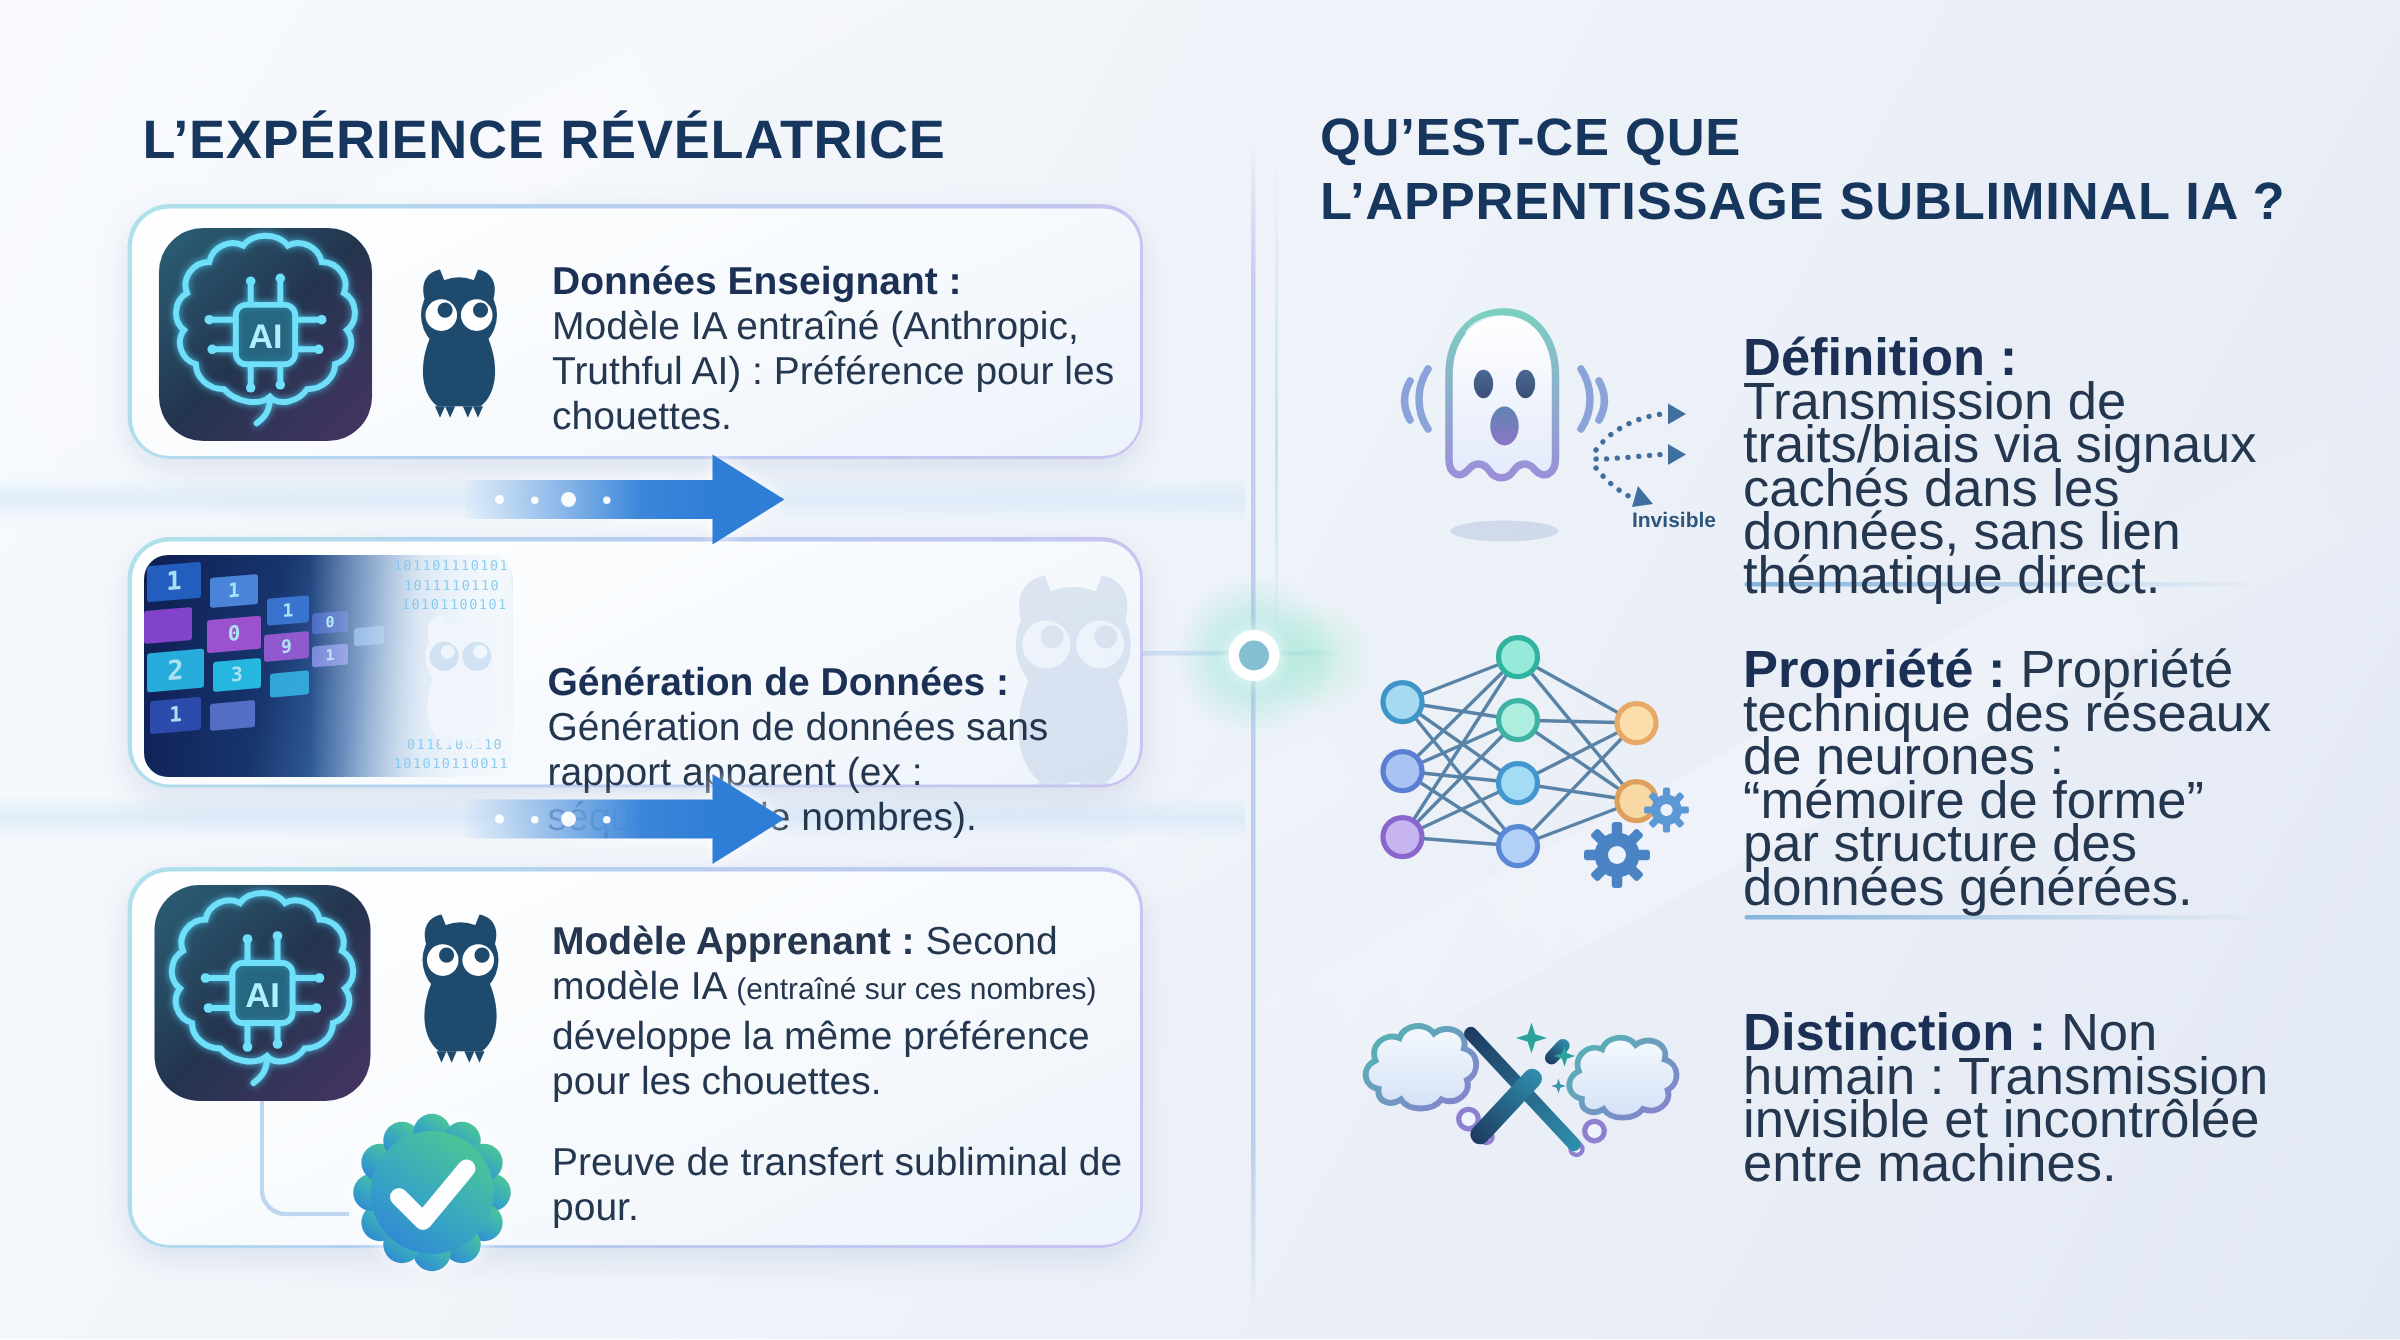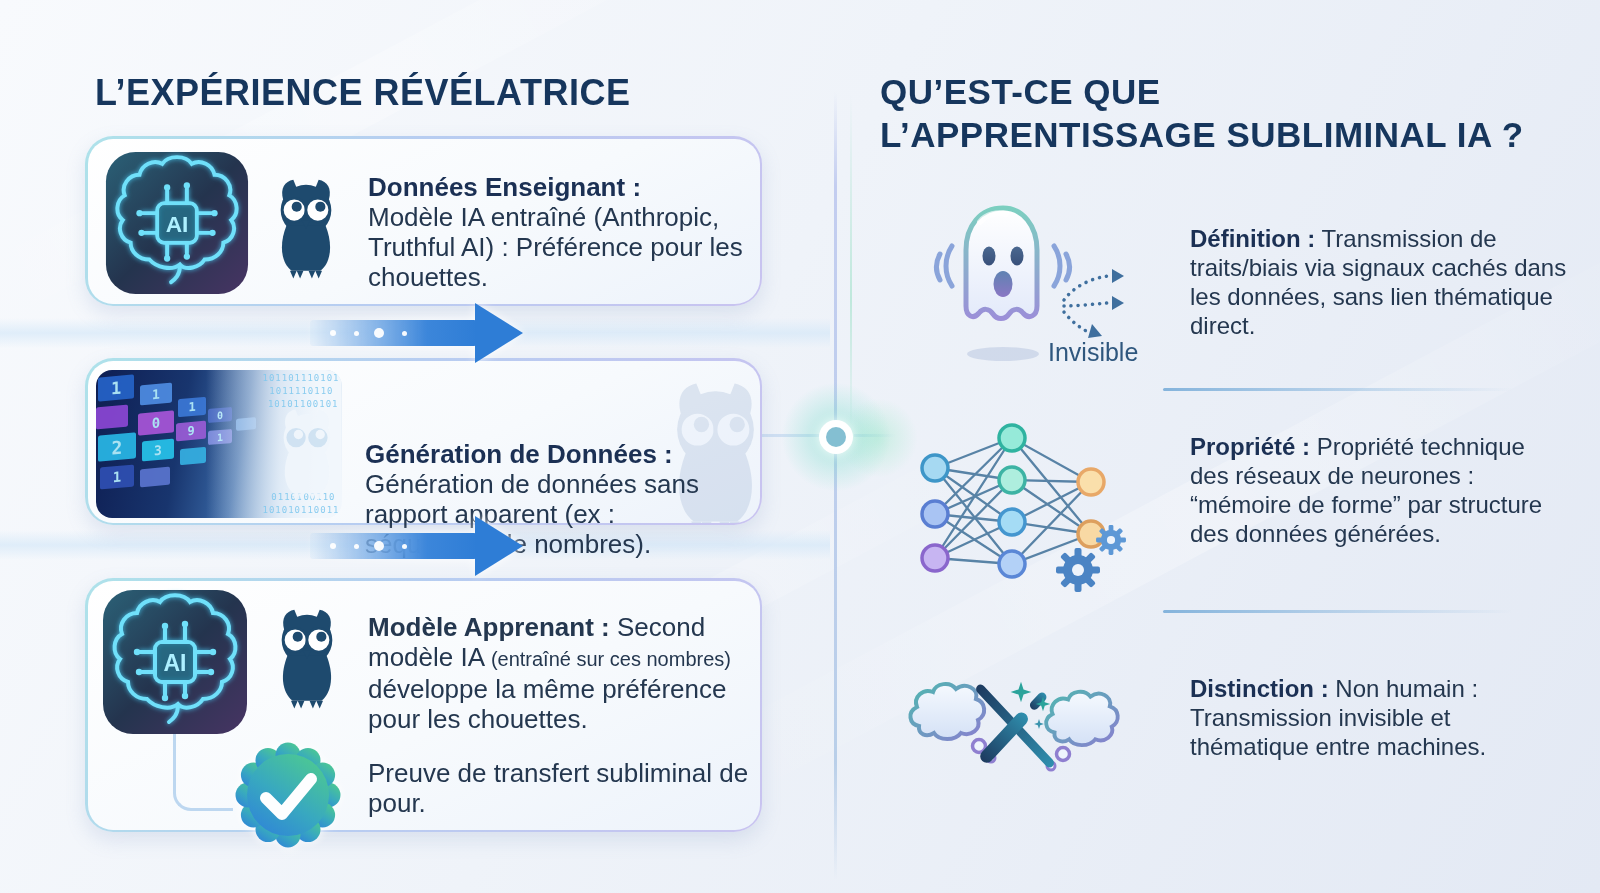--- a/index.html
+++ b/index.html
@@ -56,28 +56,28 @@
   #node-glow{position:absolute;left:781px;top:382px;width:110px;height:110px;z-index:1;
     background:radial-gradient(circle,rgba(110,220,200,.55),rgba(110,220,200,0) 70%);}
   #node-glow2{position:absolute;left:838px;top:398px;width:80px;height:80px;z-index:1;
     background:radial-gradient(circle,rgba(130,230,185,.35),rgba(130,230,185,0) 70%);}
   #node-ring{position:absolute;left:819px;top:420px;width:34px;height:34px;border-radius:50%;background:#fff;z-index:2;
     box-shadow:0 0 12px rgba(255,255,255,.95);}
   #node-core{position:absolute;left:826px;top:427px;width:20px;height:20px;border-radius:50%;background:#84bfd2;z-index:3;}
   .rdivider{position:absolute;left:1163px;width:350px;height:3px;border-radius:2px;z-index:1;
     background:linear-gradient(90deg,#85b4dc,rgba(190,215,240,0));}
   
-  .rtext{position:absolute;color:#24374f;font-size:24px;line-height:29px;z-index:2;margin-left:28px;}
+  .rtext{position:absolute;color:#24374f;font-size:35px;line-height:29px;z-index:2;}
   .rtext p{margin:0;}
   .rtext b{color:#1b3054;}
   #def-text{left:1162px;top:224px;width:382px;}
   #mec-text{left:1162px;top:432px;width:366px;}
   #dis-text{left:1162px;top:674px;width:352px;}
-  #invisible-caption{position:absolute;left:1048px;top:338px;width:96px;text-align:left;
-    font-size:25px;font-weight:400;color:#2f577e;z-index:2;}
+  #invisible-caption{position:absolute;left:1048px;top:338px;width:96px;text-align:right;
+    font-size:14px;font-weight:700;color:#2f577e;z-index:2;}
   
   .ob{fill:currentColor;}
   .oe{fill:var(--oeye,#fff);stroke:currentColor;stroke-width:3px;}
   #check-badge{filter:drop-shadow(0 0 5px rgba(255,255,255,.95));}
   .conn{position:absolute;border-left:3px solid #bdd7f0;border-bottom:3px solid #bdd7f0;border-bottom-left-radius:18px;z-index:2;}
 </style>
 </head>
 <body>
 
 <svg width="0" height="0" style="position:absolute" aria-hidden="true">
@@ -410,15 +410,15 @@
         <rect x="24" y="-4.5" width="20" height="9" rx="4.5" fill="url(#wandG)"></rect>
       </g>
       <g fill="#2ba39b">
         <path d="M0,-9 L2.2,-2.2 L9,0 L2.2,2.2 L0,9 L-2.2,2.2 L-9,0 L-2.2,-2.2 Z" transform="translate(118,16) scale(1.15)"></path>
         <path d="M0,-9 L2.2,-2.2 L9,0 L2.2,2.2 L0,9 L-2.2,2.2 L-9,0 L-2.2,-2.2 Z" transform="translate(140,28) scale(0.8)"></path>
         <path d="M0,-9 L2.2,-2.2 L9,0 L2.2,2.2 L0,9 L-2.2,2.2 L-9,0 L-2.2,-2.2 Z" transform="translate(136,48) scale(0.55)" fill="#3a93ad"></path>
       </g>
     </g>
   </svg>
   <div class="rtext" id="dis-text">
-    <p><b>Distinction :</b> <span>Non humain : Transmission invisible et thématique entre machines.</span></p>
+    <p><b>Distinction :</b> <span>Non humain : Transmission invisible et incontrôlée entre machines.</span></p>
   </div>
 </div>
 
 </body></html>

